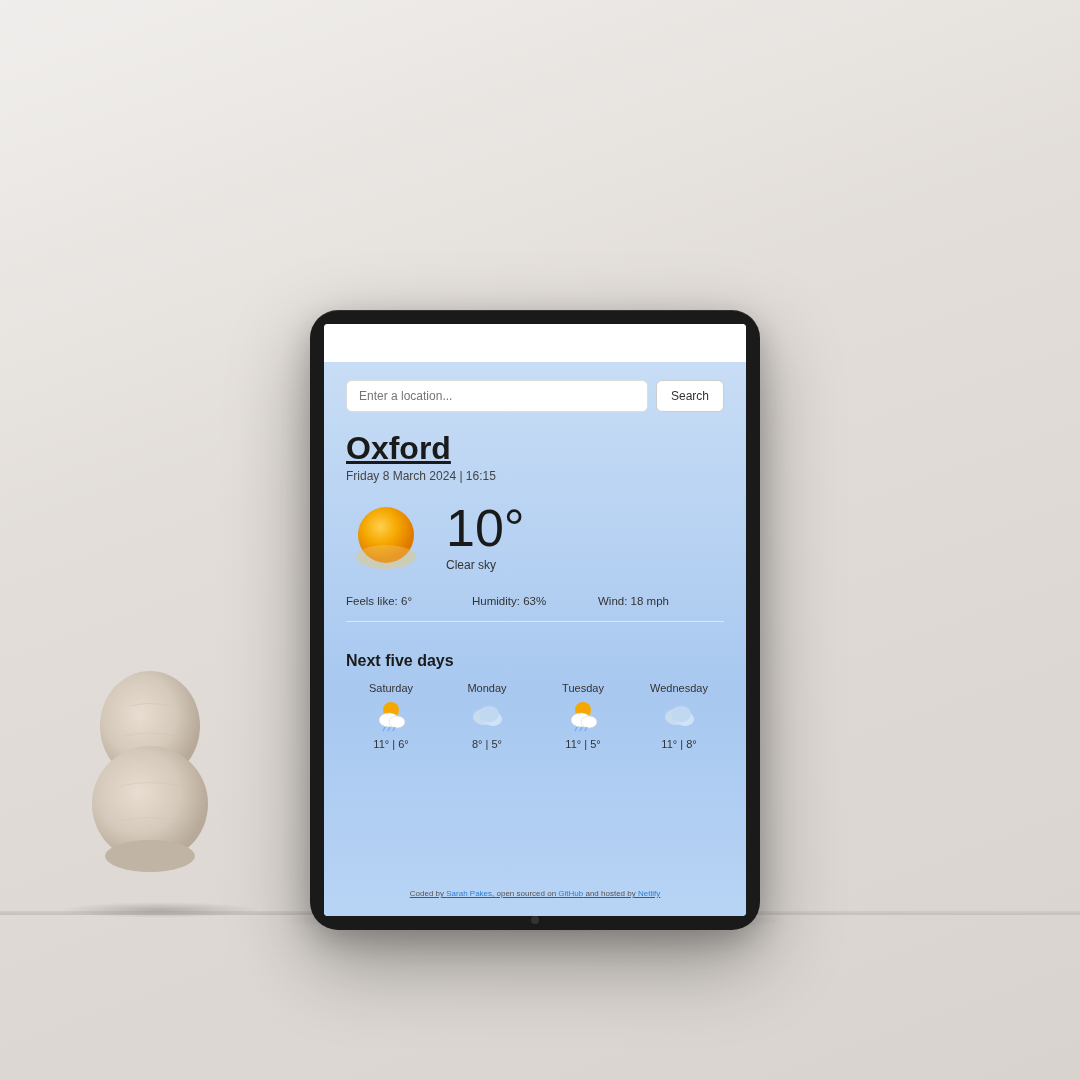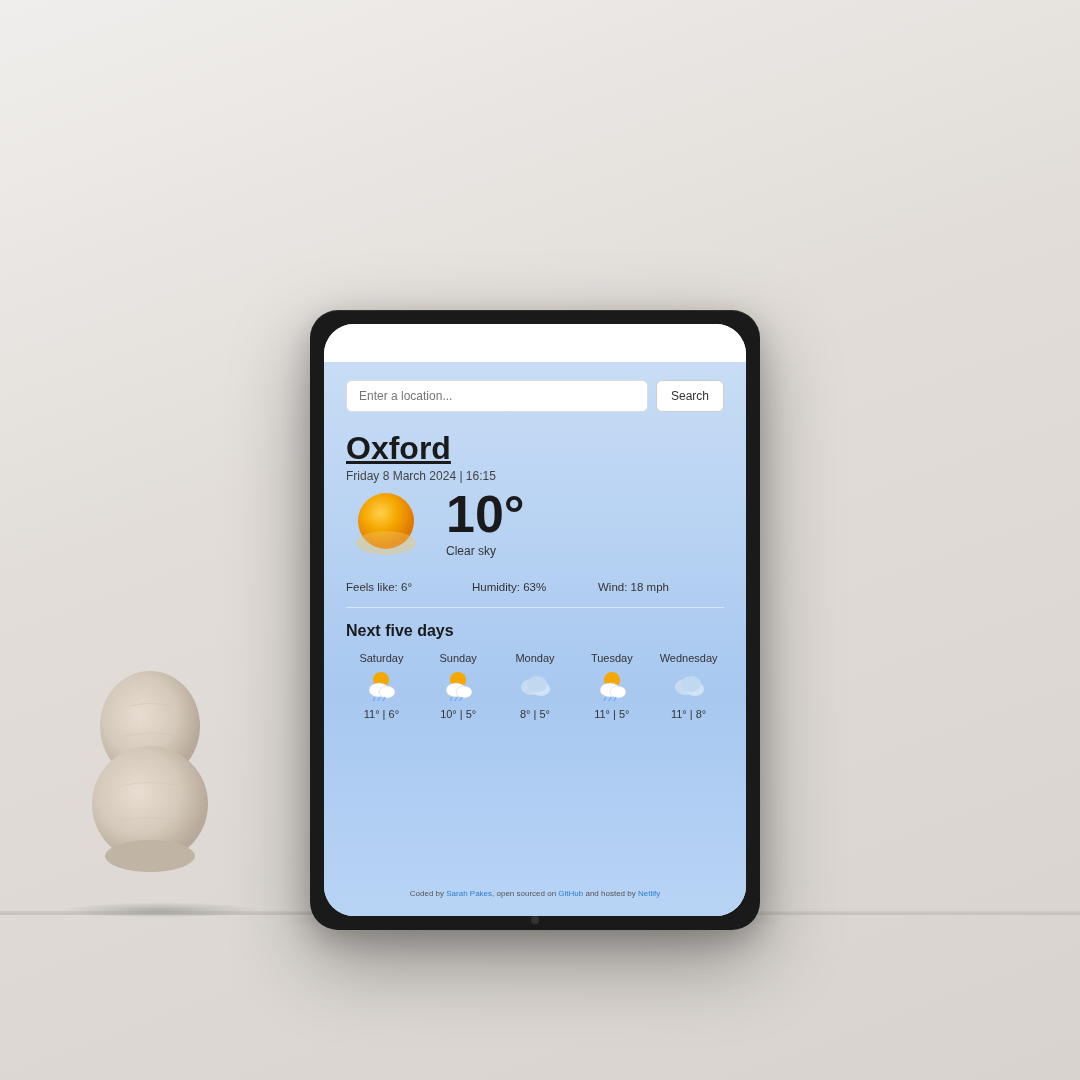--- a/index.html
+++ b/index.html
@@ -51,21 +51,21 @@
       padding: 14px;
       box-shadow:
         0 30px 80px rgba(0,0,0,0.35),
         0 10px 30px rgba(0,0,0,0.2),
         inset 0 1px 0 rgba(255,255,255,0.1);
     }
 
     .tablet-screen {
       width: 100%;
       height: 100%;
-      border-radius: 30px;
+      border-radius: 4px;
       overflow: hidden;
       background: white;
     }
 
     
     .screen-top-bar {
       height: 38px;
       background: white;
       display: flex;
       align-items: center;
@@ -116,20 +116,21 @@
       font-size: 32px;
       font-weight: 700;
       color: #1a1a1a;
       margin-bottom: 2px;
       text-decoration: underline;
     }
 
     .date-time {
       font-size: 12px;
       color: #444;
+      margin-bottom: 14px;
     }
 
     
     .main-weather {
       display: flex;
       align-items: center;
       gap: 20px;
       margin-bottom: 18px;
     }
 
@@ -139,36 +140,36 @@
       flex-shrink: 0;
     }
 
     .temp-desc {
       display: flex;
       flex-direction: column;
     }
 
     .temperature {
       font-size: 52px;
-      font-weight: 700;
+      font-weight: 400;
       color: #1a1a1a;
       line-height: 1;
     }
 
     .description {
       font-size: 12px;
       color: #333;
       margin-top: 4px;
     }
 
     
     .weather-details {
       display: flex;
       gap: 0;
-      margin-bottom: 14px;
+      margin-bottom: 30px;
       padding-bottom: 14px;
       border-bottom: 1px solid rgba(255,255,255,0.5);
     }
 
     .detail-item {
       flex: 1;
       font-size: 11.5px;
       color: #333;
     }
 
@@ -209,20 +210,21 @@
       color: #333;
     }
 
     
     .app-footer {
       margin-top: auto;
       padding-top: 12px;
       font-size: 8px;
       color: #555;
       text-align: center;
+      text-decoration: underline;
     }
 
     .app-footer a {
       color: #2d7dd2;
       text-decoration: none;
     }
 
     
     .tablet-home-dot {
       position: absolute;
@@ -367,32 +369,20 @@
               <circle cx="20" cy="10" r="8" fill="#f5a800"></circle>
               <ellipse cx="18" cy="20" rx="10" ry="7" fill="white" stroke="#ccc" stroke-width="0.5"></ellipse>
               <ellipse cx="26" cy="22" rx="8" ry="6" fill="white" stroke="#ccc" stroke-width="0.5"></ellipse>
               <line x1="14" y1="27" x2="12" y2="31" stroke="#6aacff" stroke-width="1.2"></line>
               <line x1="19" y1="27" x2="17" y2="31" stroke="#6aacff" stroke-width="1.2"></line>
               <line x1="24" y1="27" x2="22" y2="31" stroke="#6aacff" stroke-width="1.2"></line>
             </svg>
             <span class="forecast-temps">11° | 6°</span>
           </div>
 
-          <div class="forecast-day">
-            <span class="forecast-day-name">Sunday</span>
-            <svg class="forecast-icon" viewBox="0 0 40 32" xmlns="http://www.w3.org/2000/svg">
-              <circle cx="20" cy="10" r="8" fill="#f5a800"></circle>
-              <ellipse cx="18" cy="20" rx="10" ry="7" fill="white" stroke="#ccc" stroke-width="0.5"></ellipse>
-              <ellipse cx="26" cy="22" rx="8" ry="6" fill="white" stroke="#ccc" stroke-width="0.5"></ellipse>
-              <line x1="14" y1="27" x2="12" y2="31" stroke="#6aacff" stroke-width="1.2"></line>
-              <line x1="19" y1="27" x2="17" y2="31" stroke="#6aacff" stroke-width="1.2"></line>
-              <line x1="24" y1="27" x2="22" y2="31" stroke="#6aacff" stroke-width="1.2"></line>
-            </svg>
-            <span class="forecast-temps">10° | 5°</span>
-          </div>
 
           <div class="forecast-day">
             <span class="forecast-day-name">Monday</span>
             <svg class="forecast-icon" viewBox="0 0 40 32" xmlns="http://www.w3.org/2000/svg">
               <ellipse cx="17" cy="17" rx="11" ry="8" fill="#c8dcf0"></ellipse>
               <ellipse cx="26" cy="19" rx="9" ry="7" fill="#d0e4f8"></ellipse>
               <ellipse cx="22" cy="14" rx="10" ry="8" fill="#c0d8f0"></ellipse>
             </svg>
             <span class="forecast-temps">8° | 5°</span>
           </div>

